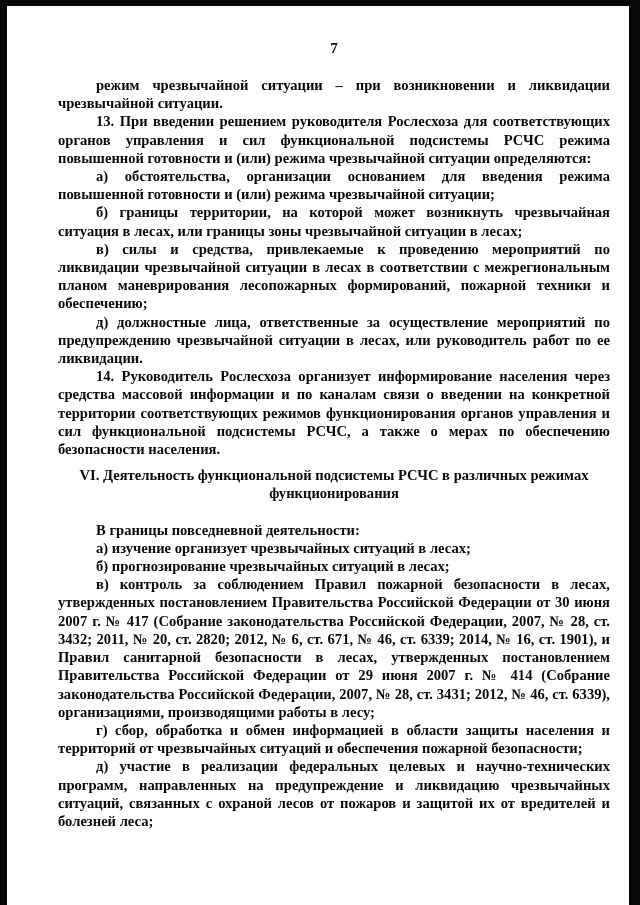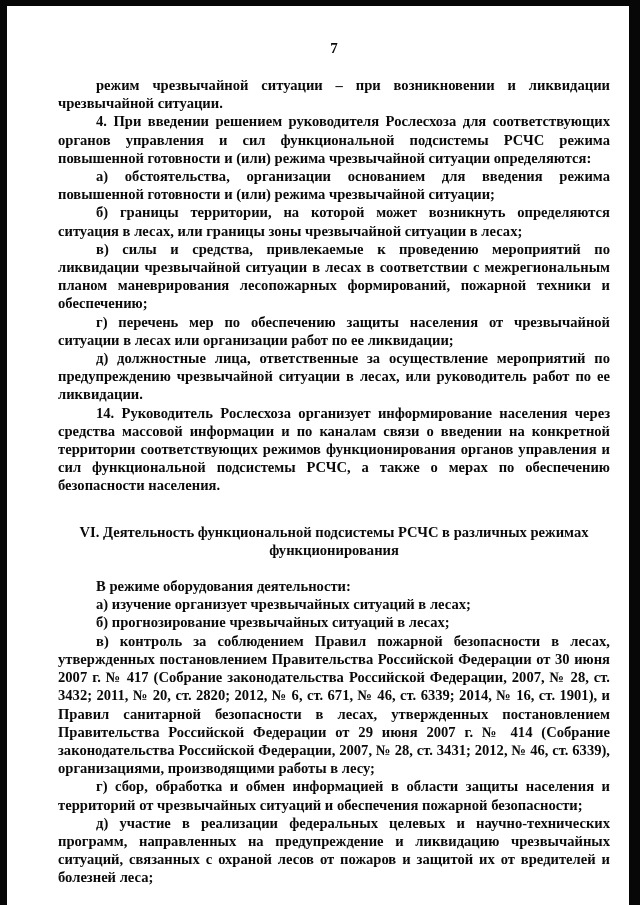--- a/index.html
+++ b/index.html
@@ -42,43 +42,42 @@
     font-weight: bold;
     text-align: justify;
   }
   .content p { margin: 0; }
   p.body {
     text-indent: 38px;
   }
   p.heading {
     text-align: center;
     text-indent: 0;
-    margin: 28px 0 18px 0;
+    margin: 8px 0 18px 0;
   }
 </style>
 </head>
 <body>
 
 <div class="page">
   <div class="edge edge-top"></div>
   <div class="edge edge-left"></div>
   <div class="edge edge-right"></div>
 
   <div class="page-number">7</div>
 
   <div class="content" id="content">
       <p class="body">режим чрезвычайной ситуации – при возникновении и ликвидации чрезвычайной ситуации.</p>
-      <p class="body">4. При введении решением руководителя Рослесхоза для соответствующих органов управления и сил функциональной подсистемы РСЧС режима повышенной готовности и (или) режима чрезвычайной ситуации определяются:</p>
+      <p class="body">13. При введении решением руководителя Рослесхоза для соответствующих органов управления и сил функциональной подсистемы РСЧС режима повышенной готовности и (или) режима чрезвычайной ситуации определяются:</p>
       <p class="body">а) обстоятельства, организации основанием для введения режима повышенной готовности и (или) режима чрезвычайной ситуации;</p>
-      <p class="body">б) границы территории, на которой может возникнуть определяются ситуация в лесах, или границы зоны чрезвычайной ситуации в лесах;</p>
+      <p class="body">б) границы территории, на которой может возникнуть чрезвычайная ситуация в лесах, или границы зоны чрезвычайной ситуации в лесах;</p>
       <p class="body">в) силы и средства, привлекаемые к проведению мероприятий по ликвидации чрезвычайной ситуации в лесах в соответствии с межрегиональным планом маневрирования лесопожарных формирований, пожарной техники и обеспечению;</p>
-      <p class="body">г) перечень мер по обеспечению защиты населения от чрезвычайной ситуации в лесах или организации работ по ее ликвидации;</p>
       <p class="body">д) должностные лица, ответственные за осуществление мероприятий по предупреждению чрезвычайной ситуации в лесах, или руководитель работ по ее ликвидации.</p>
       <p class="body">14. Руководитель Рослесхоза организует информирование населения через средства массовой информации и по каналам связи о введении на конкретной территории соответствующих режимов функционирования органов управления и сил функциональной подсистемы РСЧС, а также о мерах по обеспечению безопасности населения.</p>
       <p class="heading">VI. Деятельность функциональной подсистемы РСЧС в различных режимах функционирования</p>
-      <p class="body">В режиме оборудования деятельности:</p>
+      <p class="body">В границы повседневной деятельности:</p>
       <p class="body">а) изучение организует чрезвычайных ситуаций в лесах;</p>
       <p class="body">б) прогнозирование чрезвычайных ситуаций в лесах;</p>
       <p class="body">в) контроль за соблюдением Правил пожарной безопасности в лесах, утвержденных постановлением Правительства Российской Федерации от 30 июня 2007 г. № 417 (Собрание законодательства Российской Федерации, 2007, № 28, ст. 3432; 2011, № 20, ст. 2820; 2012, № 6, ст. 671, № 46, ст. 6339; 2014, № 16, ст. 1901), и Правил санитарной безопасности в лесах, утвержденных постановлением Правительства Российской Федерации от 29 июня 2007 г. № 414 (Собрание законодательства Российской Федерации, 2007, № 28, ст. 3431; 2012, № 46, ст. 6339), организациями, производящими работы в лесу;</p>
       <p class="body">г) сбор, обработка и обмен информацией в области защиты населения и территорий от чрезвычайных ситуаций и обеспечения пожарной безопасности;</p>
       <p class="body">д) участие в реализации федеральных целевых и научно-технических программ, направленных на предупреждение и ликвидацию чрезвычайных ситуаций,  связанных с охраной лесов от пожаров и защитой их от вредителей и болезней леса;</p>
     </div>
 </div>
 
 </body></html>

